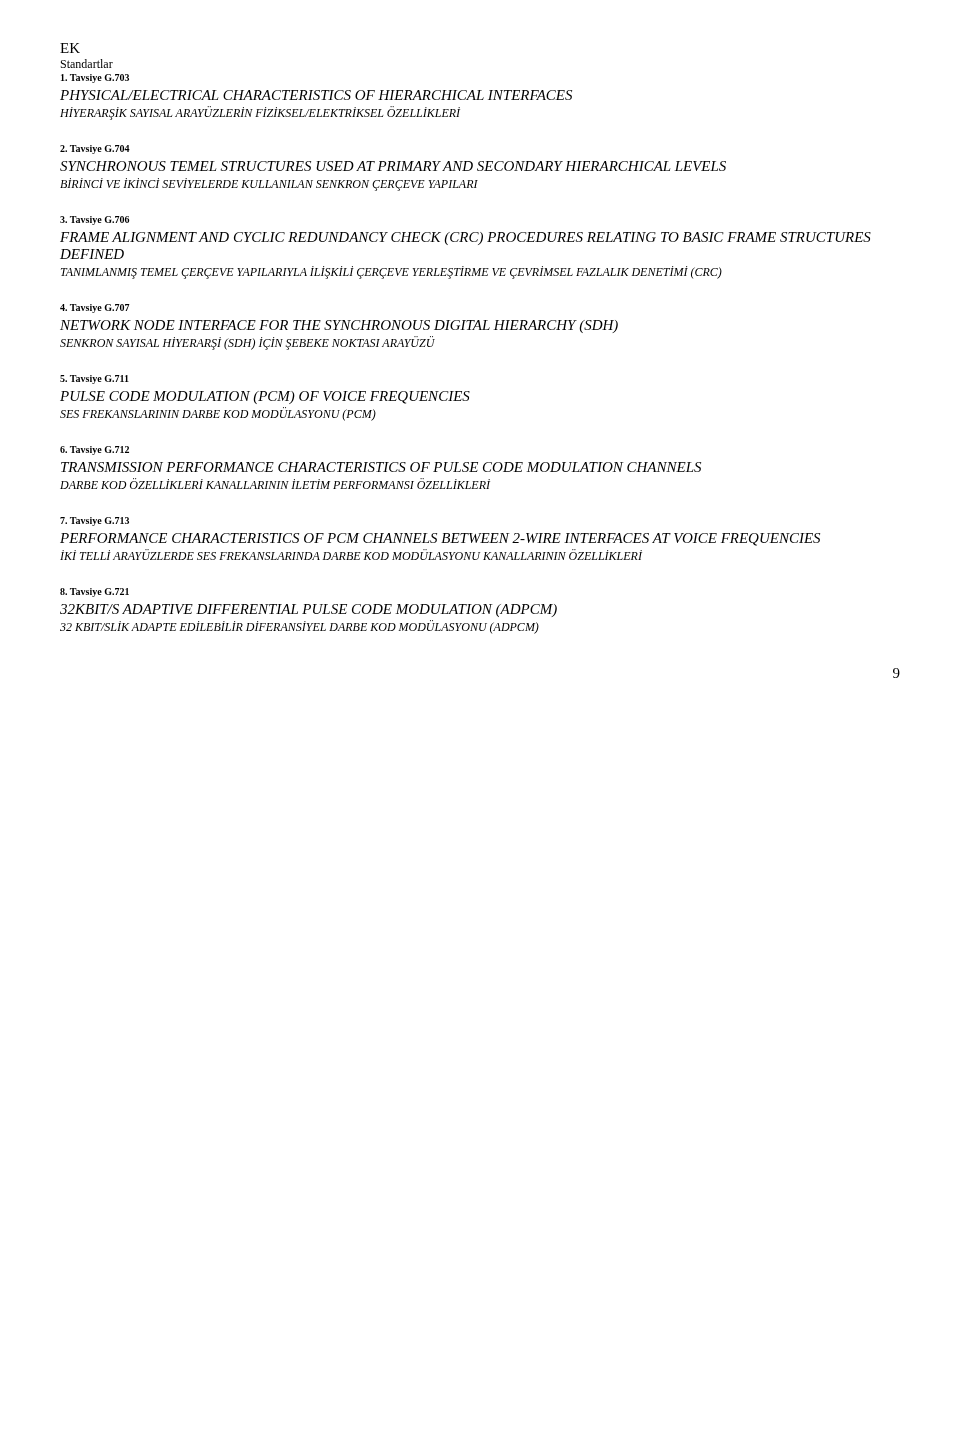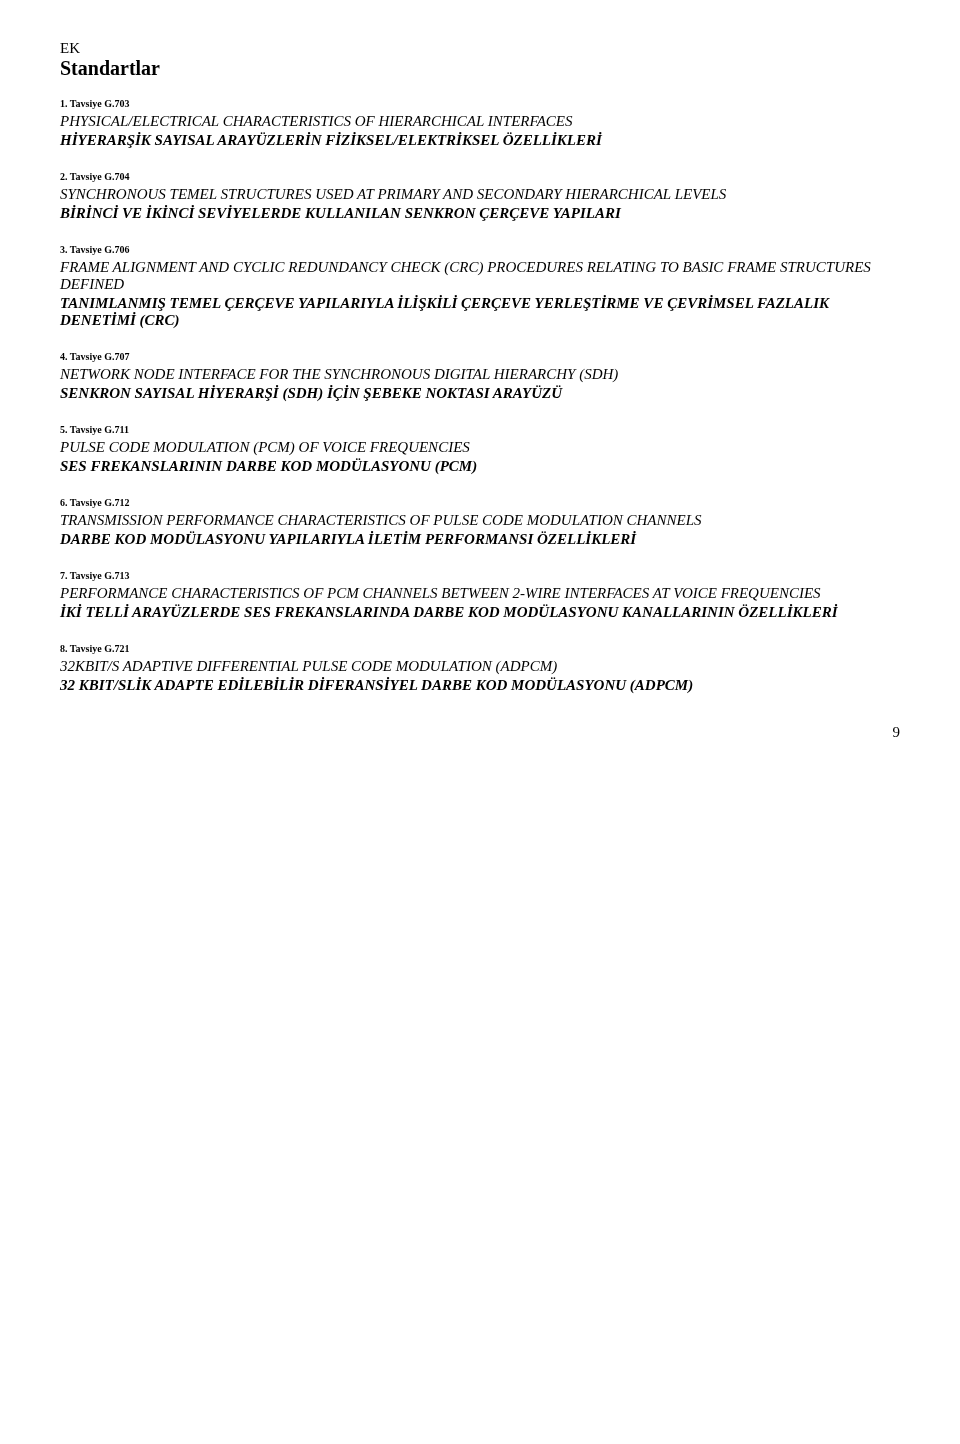--- a/index.html
+++ b/index.html
@@ -10,41 +10,39 @@
     body {
       background: #ffffff;
       font-family: "Times New Roman", Times, serif;
       font-size: 15px;
       color: #000000;
       width: 960px;
       min-height: 1444px;
       padding: 40px 60px 60px 60px;
     }
     .section-title {
-      font-size: 20px;
-      font-weight: bold;
-      margin-bottom: 18px;
+      font-size: 12px;
+      font-weight: normal;
     }
     .entry {
       margin-bottom: 22px;
     }
     .entry-heading {
       font-weight: bold;
       font-size: 10px;
       margin-bottom: 4px;
     }
     .entry-title-en {
       font-size: 15px;
       margin-bottom: 2px;
       font-style: italic;
     }
     .entry-title-tr {
-      font-size: 15px;
+      font-size: 12px;
       font-style: italic;
-      font-weight: bold;
     }
     .page-number {
       text-align: right;
       font-size: 15px;
       margin-top: 30px;
     }
   </style>
 </head>
 <body>
 
@@ -78,21 +76,21 @@
       <div class="entry-title-tr">SENKRON SAYISAL HİYERARŞİ (SDH) İÇİN ŞEBEKE NOKTASI ARAYÜZÜ</div>
     </div>
     <div class="entry">
       <div class="entry-heading">5.  Tavsiye G.711</div>
       <div class="entry-title-en">PULSE CODE MODULATION (PCM) OF VOICE FREQUENCIES</div>
       <div class="entry-title-tr">SES FREKANSLARININ DARBE KOD MODÜLASYONU (PCM)</div>
     </div>
     <div class="entry">
       <div class="entry-heading">6.  Tavsiye G.712</div>
       <div class="entry-title-en">TRANSMISSION PERFORMANCE CHARACTERISTICS OF PULSE CODE MODULATION CHANNELS</div>
-      <div class="entry-title-tr">DARBE KOD MODÜLASYONU YAPILARIYLA İLETİM PERFORMANSI ÖZELLİKLERİ</div>
+      <div class="entry-title-tr">DARBE KOD ÖZELLİKLERİ KANALLARININ İLETİM PERFORMANSI ÖZELLİKLERİ</div>
     </div>
     <div class="entry">
       <div class="entry-heading">7.  Tavsiye G.713</div>
       <div class="entry-title-en">PERFORMANCE CHARACTERISTICS OF PCM CHANNELS BETWEEN 2-WIRE INTERFACES AT VOICE FREQUENCIES</div>
       <div class="entry-title-tr">İKİ TELLİ ARAYÜZLERDE SES FREKANSLARINDA DARBE KOD MODÜLASYONU KANALLARININ ÖZELLİKLERİ</div>
     </div>
     <div class="entry">
       <div class="entry-heading">8.  Tavsiye G.721</div>
       <div class="entry-title-en">32KBIT/S ADAPTIVE DIFFERENTIAL PULSE CODE MODULATION (ADPCM)</div>
       <div class="entry-title-tr">32 KBIT/SLİK ADAPTE EDİLEBİLİR DİFERANSİYEL DARBE KOD MODÜLASYONU (ADPCM)</div>

